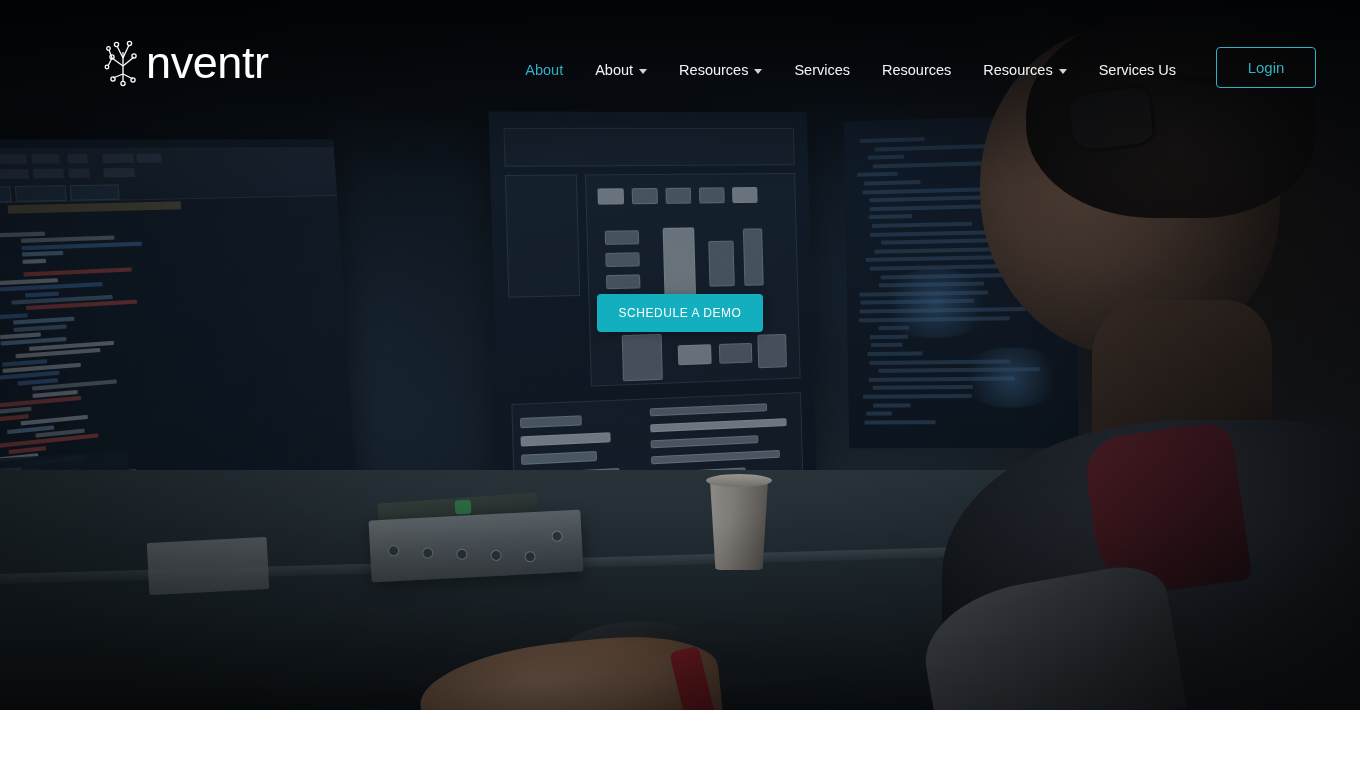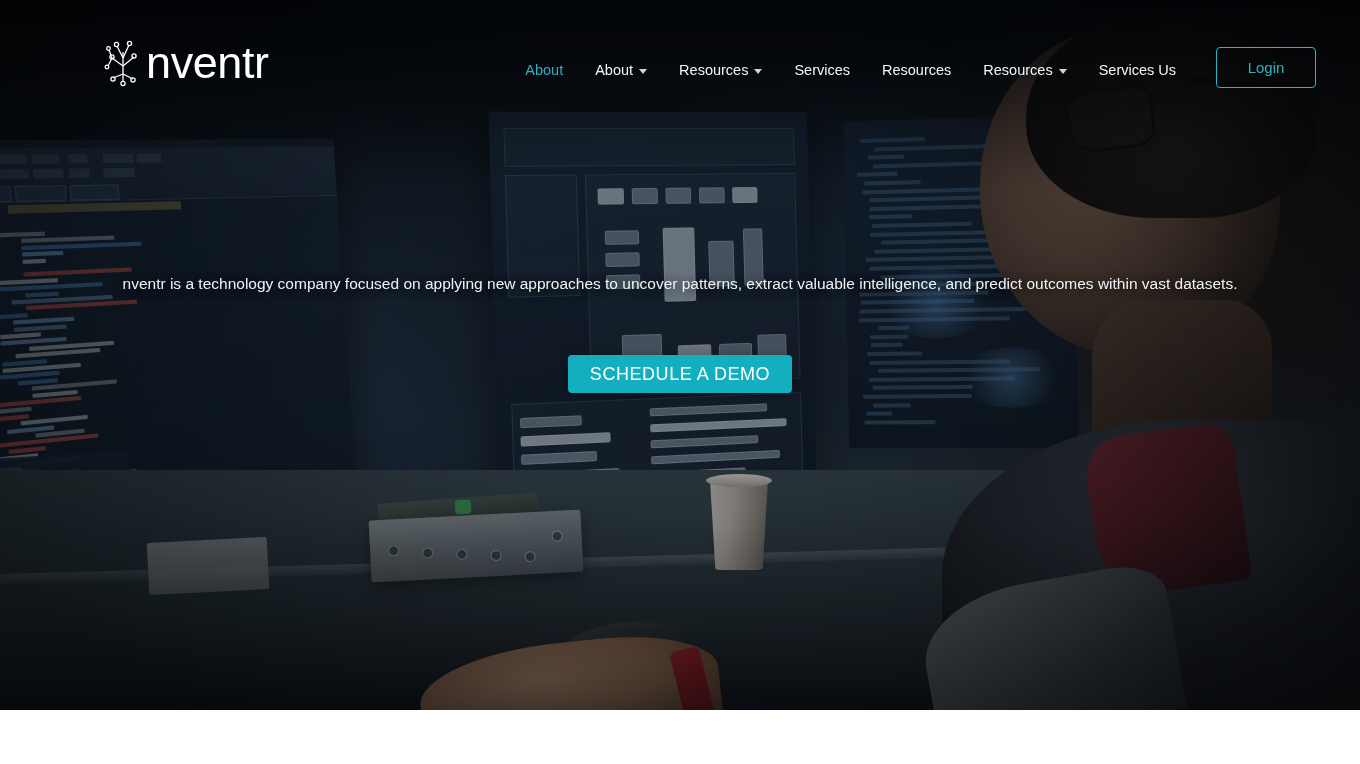--- a/index.html
+++ b/index.html
@@ -290,25 +290,25 @@
     text-shadow:0 2px 16px rgba(0,0,0,.55);
   }
   .hero-sub {
     margin-top:24px;
     width:1130px;
     color:#f0f3f5; font-size:15.5px; font-weight:400;
     line-height:1.55; text-align:center;
     text-shadow:0 1px 10px rgba(0,0,0,.65);
   }
   .cta {
-    margin-top:59px;
+    margin-top:46px;
     display:inline-flex; align-items:center; justify-content:center;
     height:38px; padding:0 22px;
     background:#13afbf; color:#ffffff;
-    font-size:18px; letter-spacing:.55px;
+    font-size:12px; letter-spacing:.55px;
     border:none; border-radius:4px; cursor:pointer;
     text-decoration:none;
     box-shadow:0 2px 10px rgba(0,0,0,.35);
   }
 
   
   .below { width:1360px; height:54px; background:#ffffff; }
 </style>
 </head>
 <body>
@@ -581,19 +581,18 @@
         </a>
         <a class="nav-item" href="#">
           <span>Services Us</span>
         </a>
       </div>
 
     <a class="login-btn" href="#">Login</a>
   </nav>
 
   <div class="hero-content">
-    <p class="hero-sub">nventr is a technology company focused on applying new approaches to uncover patterns, extract valuable intelligence, and predict outcomes within vast datasets.</p>
     <a class="cta" href="#">SCHEDULE A DEMO</a>
   </div>
 
 </div>
 
 <div class="below"></div>
 
 </body></html>

